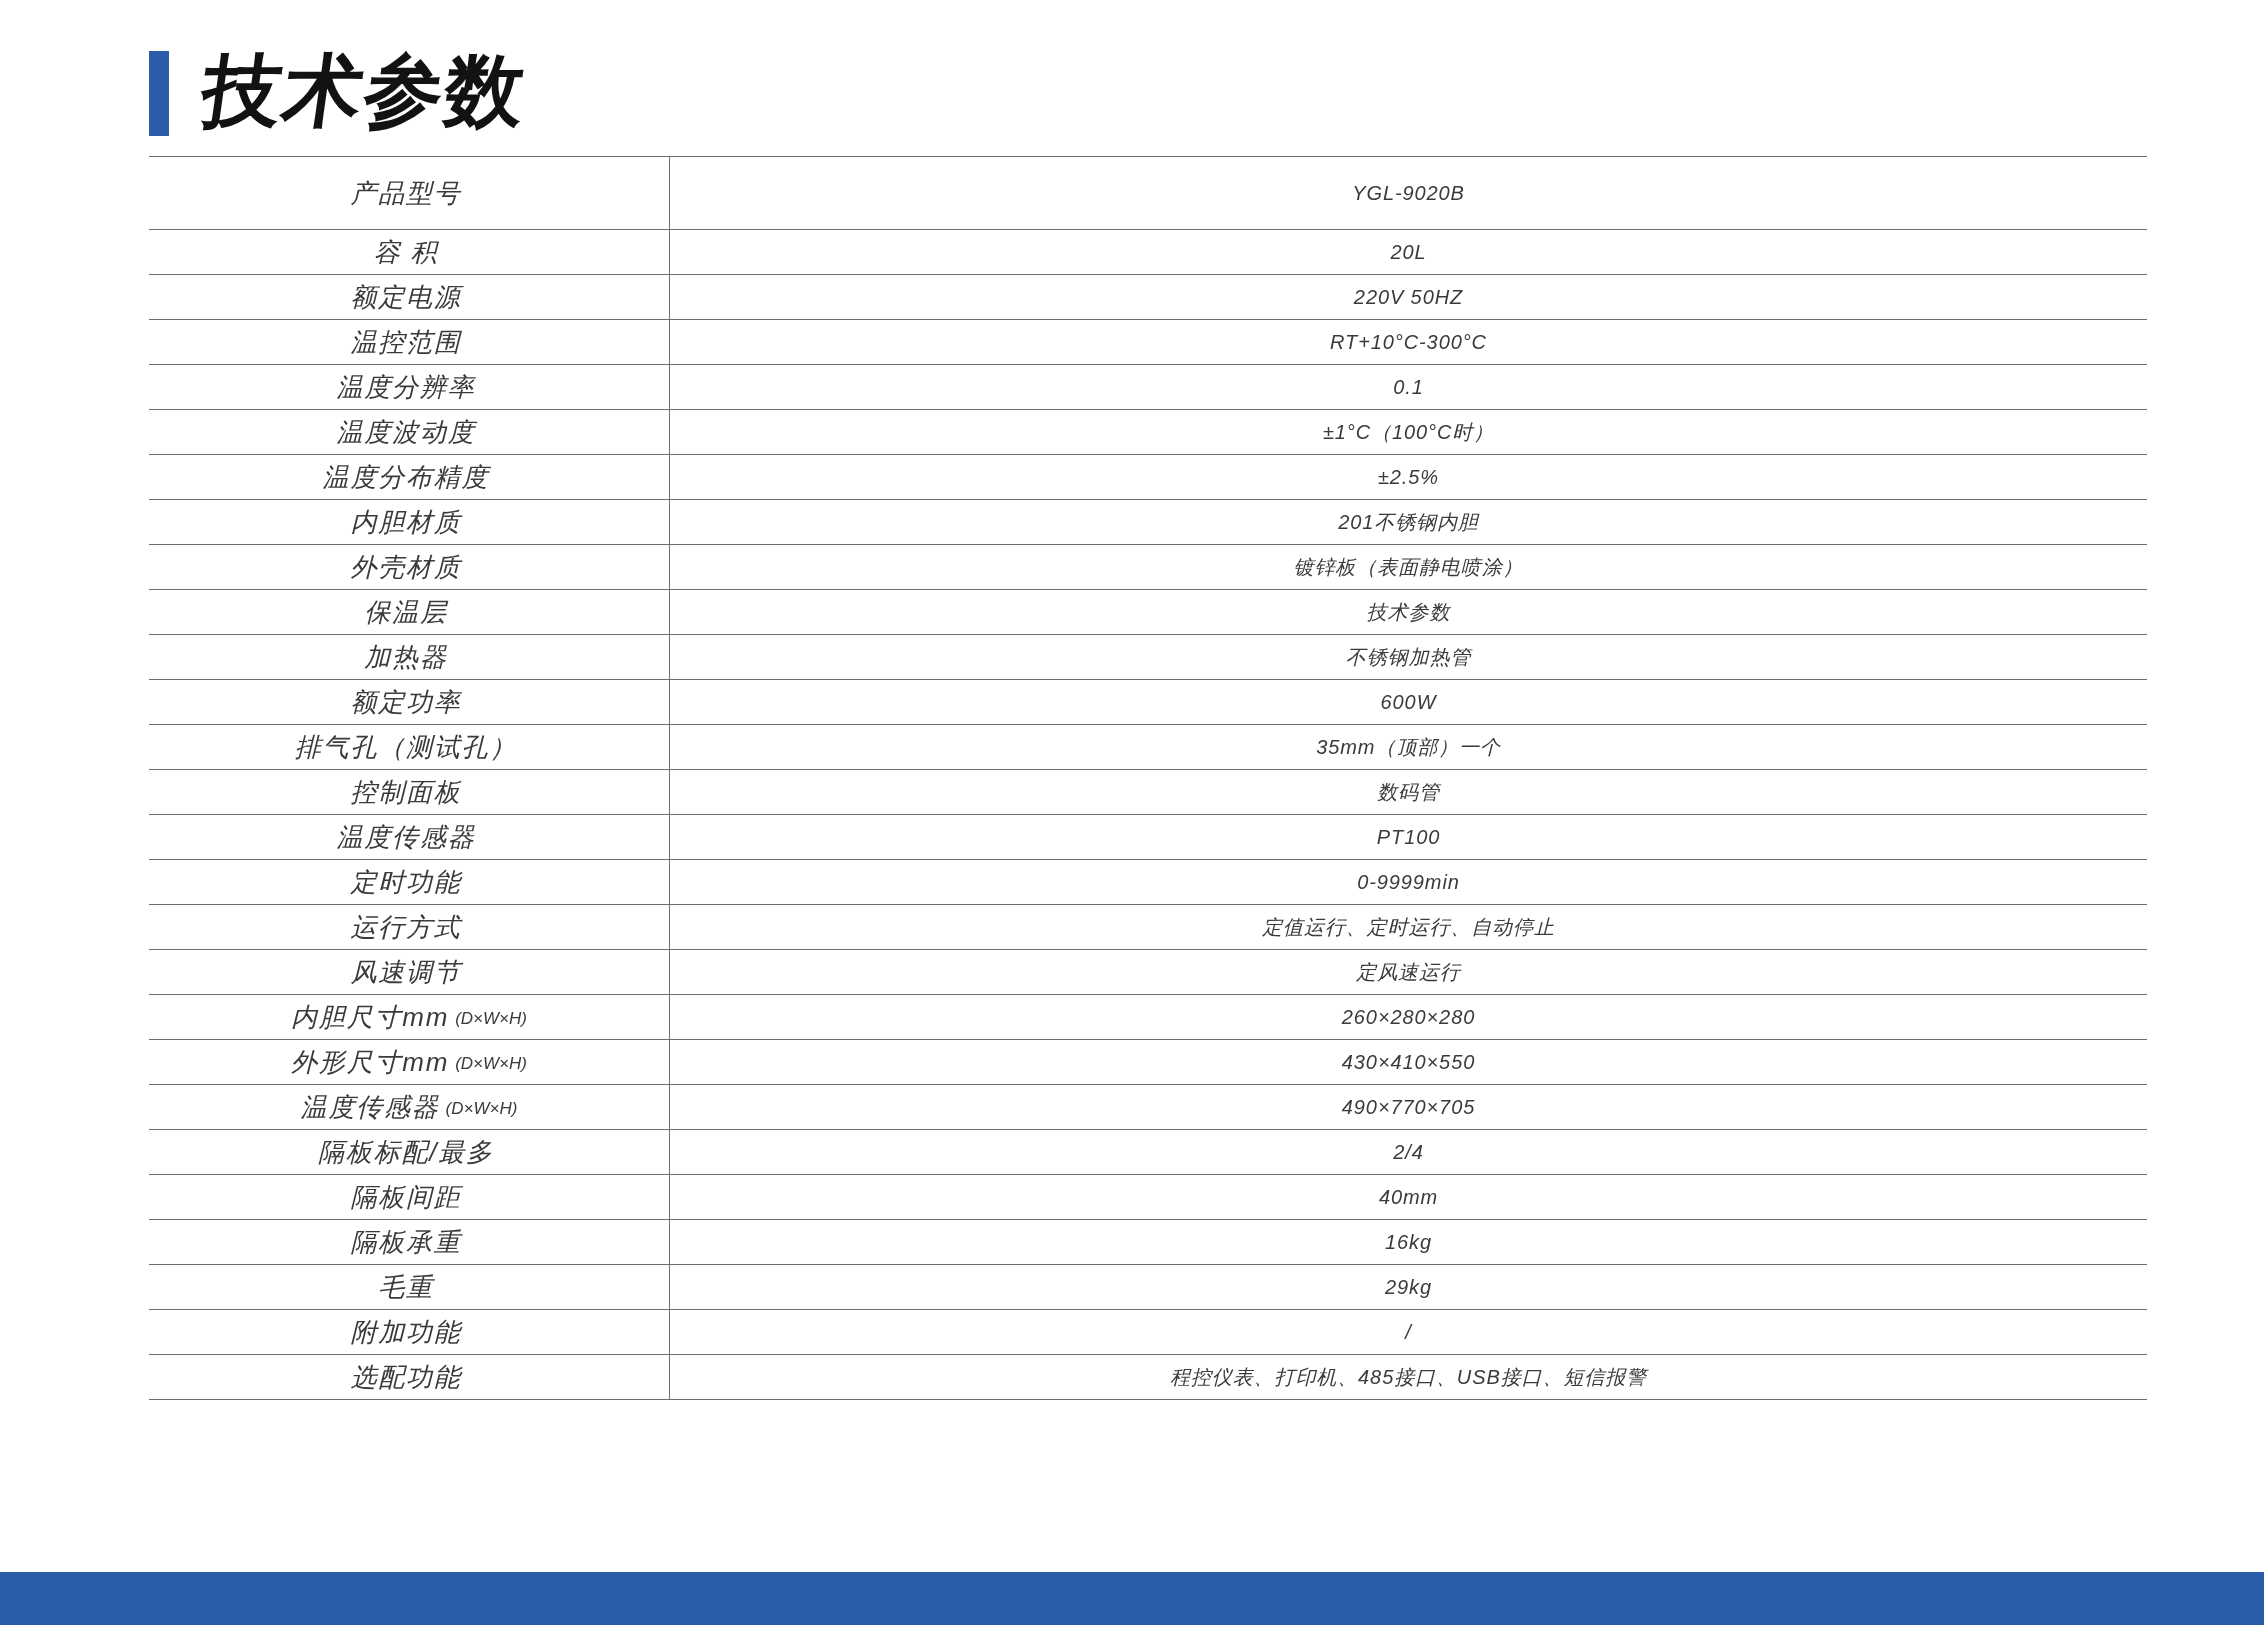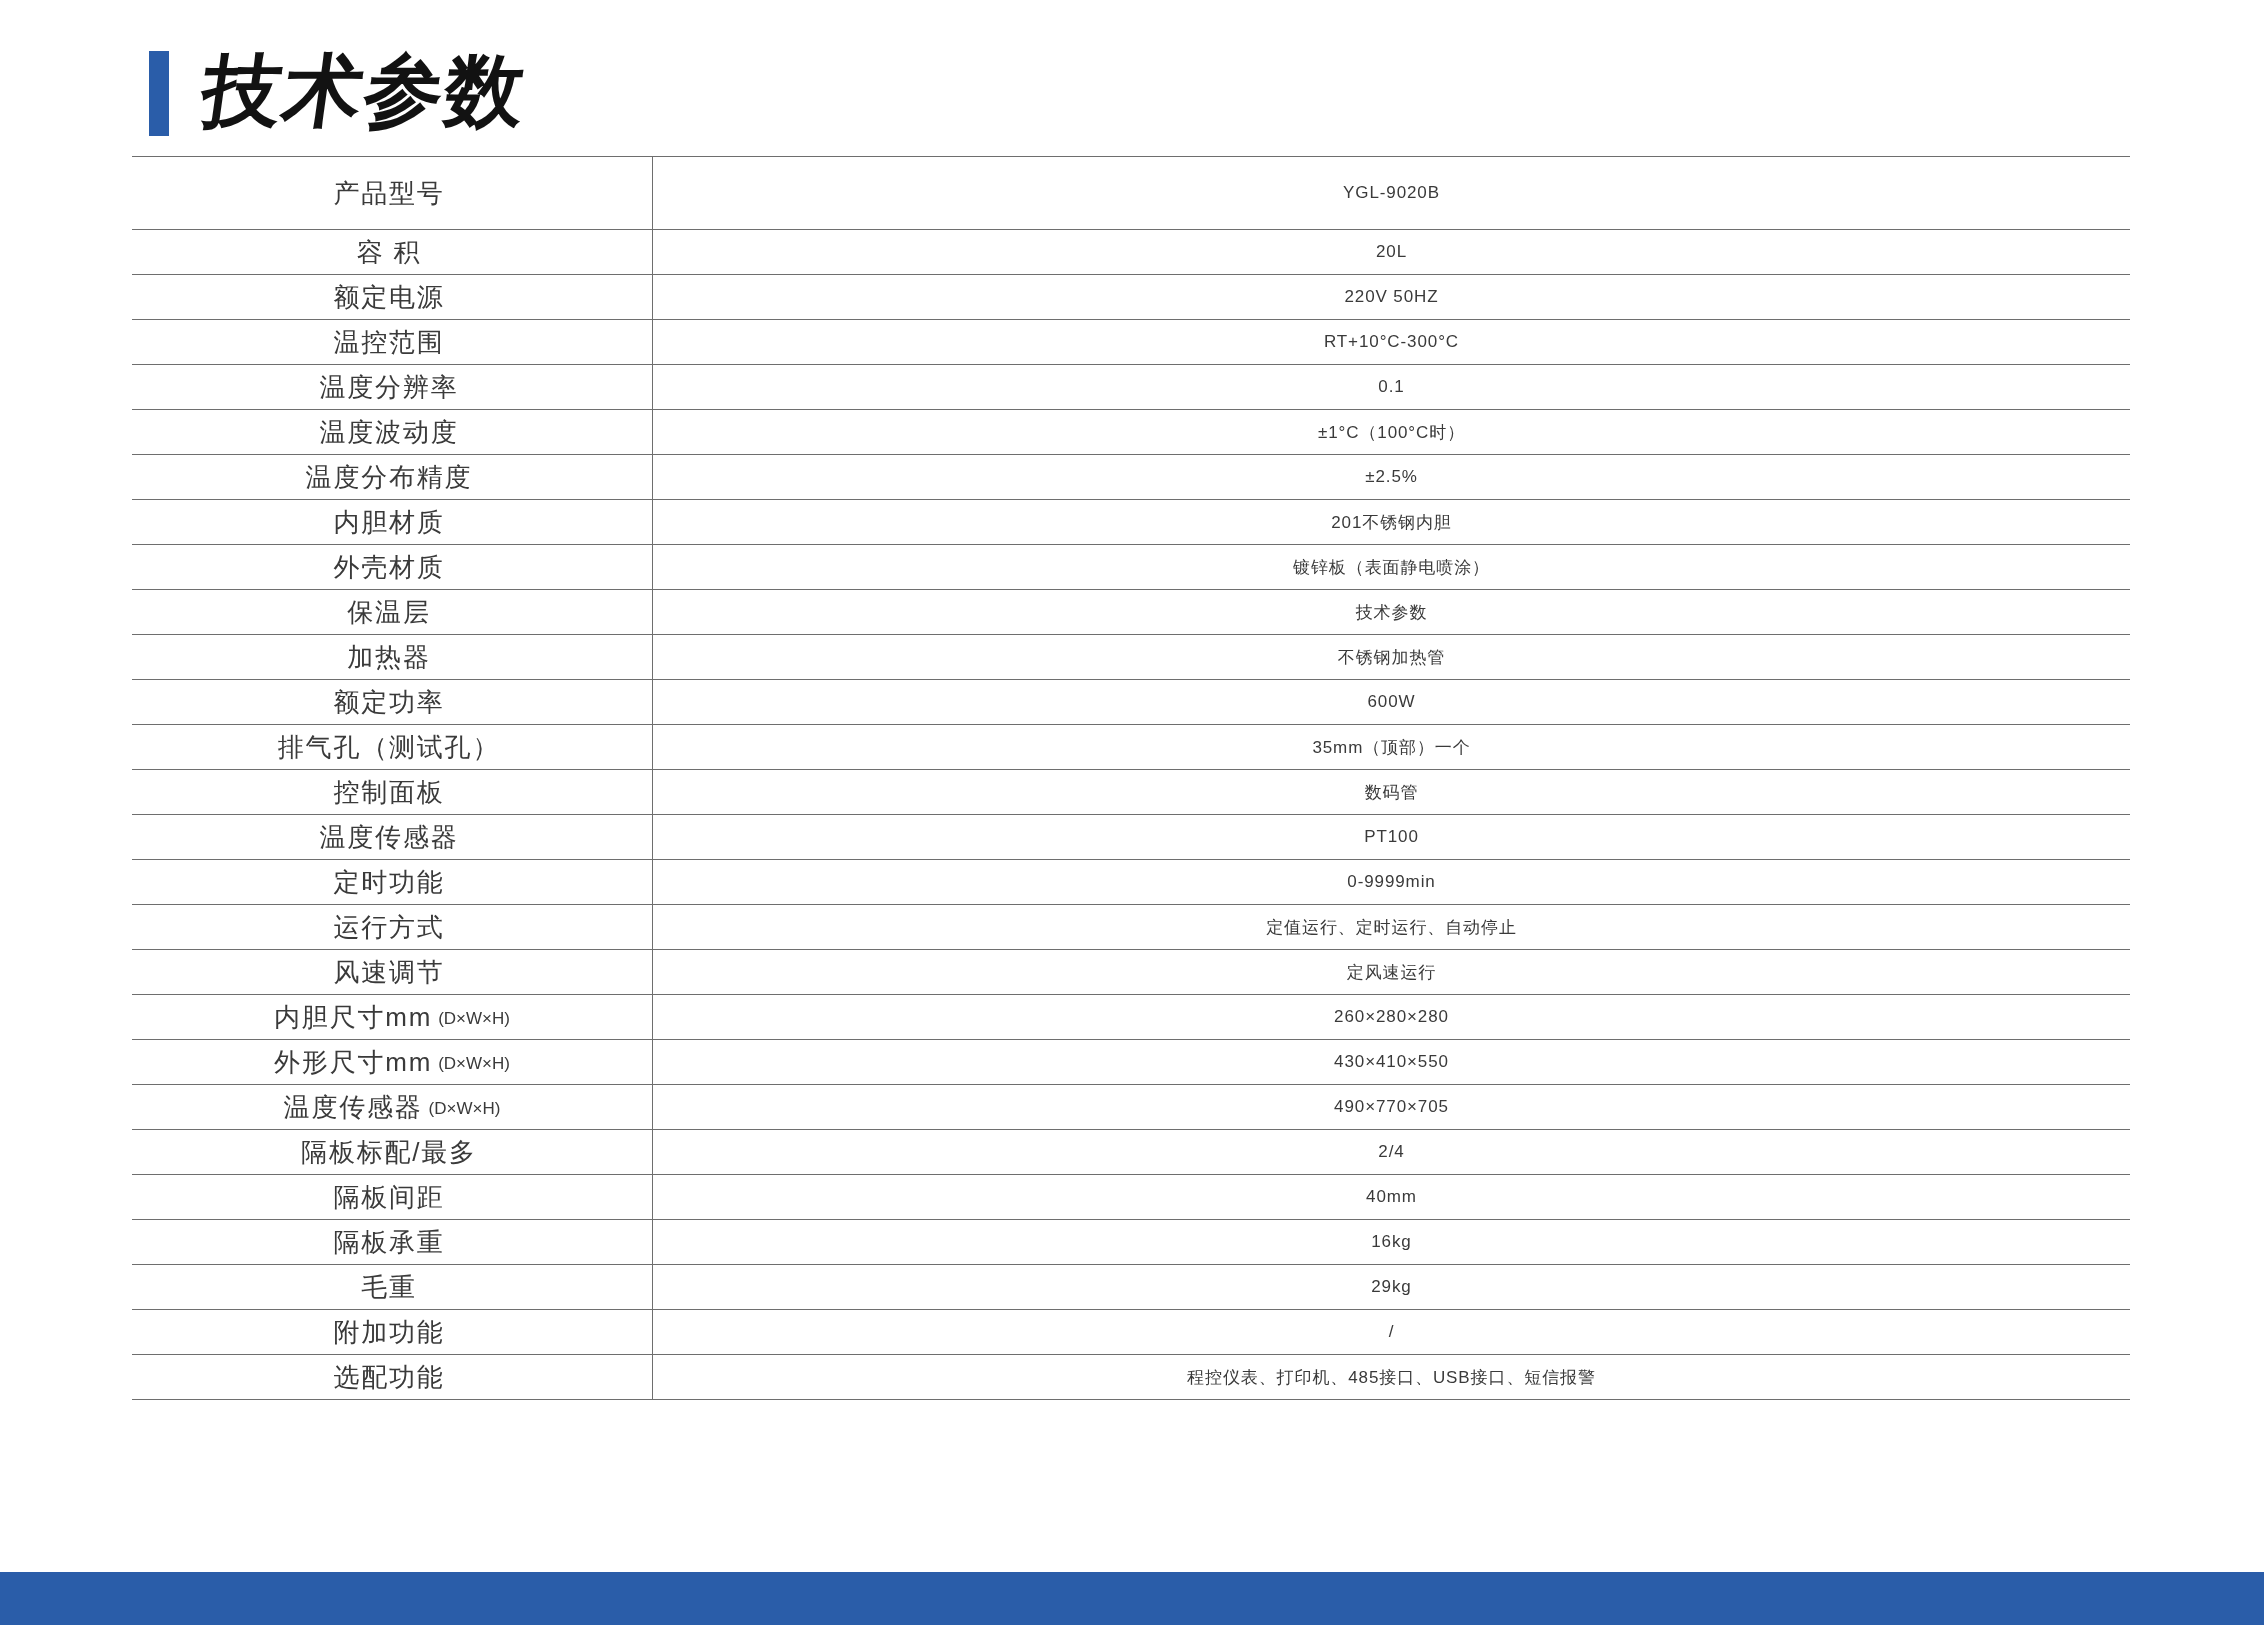--- a/index.html
+++ b/index.html
@@ -14,35 +14,36 @@
   .header { position:absolute; left:149px; top:51px; display:flex; align-items:flex-start; }
   .accent-bar { width:20px; height:85px; background:var(--accent); flex:0 0 auto; }
   .page-title {
     margin-left:34px; margin-top:-7.2px;
     font-size:79px; line-height:94px; font-weight:900; color:#121212;
     transform:skewX(-8deg); letter-spacing:1.8px; white-space:nowrap;
   }
 
   
   .spec-table {
-    position:absolute; left:132px; top:156px; width:1998px;
+    position:absolute; left:149px; top:156px; width:1998px;
     border-bottom:1.8px solid var(--line);
+    font-style:italic;
   }
   .spec-row { display:flex; height:45px; border-top:1.8px solid var(--line); }
   .spec-row.first { height:73px; }
   .cell-label {
     flex:0 0 521px; width:521px; border-right:1.8px solid var(--line);
     display:flex; align-items:center; justify-content:center;
     font-size:26px; letter-spacing:1.8px; white-space:nowrap;
   }
   .cell-label .sub { font-size:17px; letter-spacing:0; margin-left:6px; position:relative; top:1.8px; }
   .cell-value {
     flex:1 1 auto;
     display:flex; align-items:center; justify-content:center;
-    font-size:17px; letter-spacing:0.9px; white-space:nowrap;
+    font-size:20px; letter-spacing:0.9px; white-space:nowrap;
   }
 
   
   .footer-bar { position:absolute; left:0; top:1572px; width:2265px; height:53px; background:var(--accent); }
 </style>
 </head>
 <body>
 
 <div class="header">
   <div class="accent-bar"></div>

